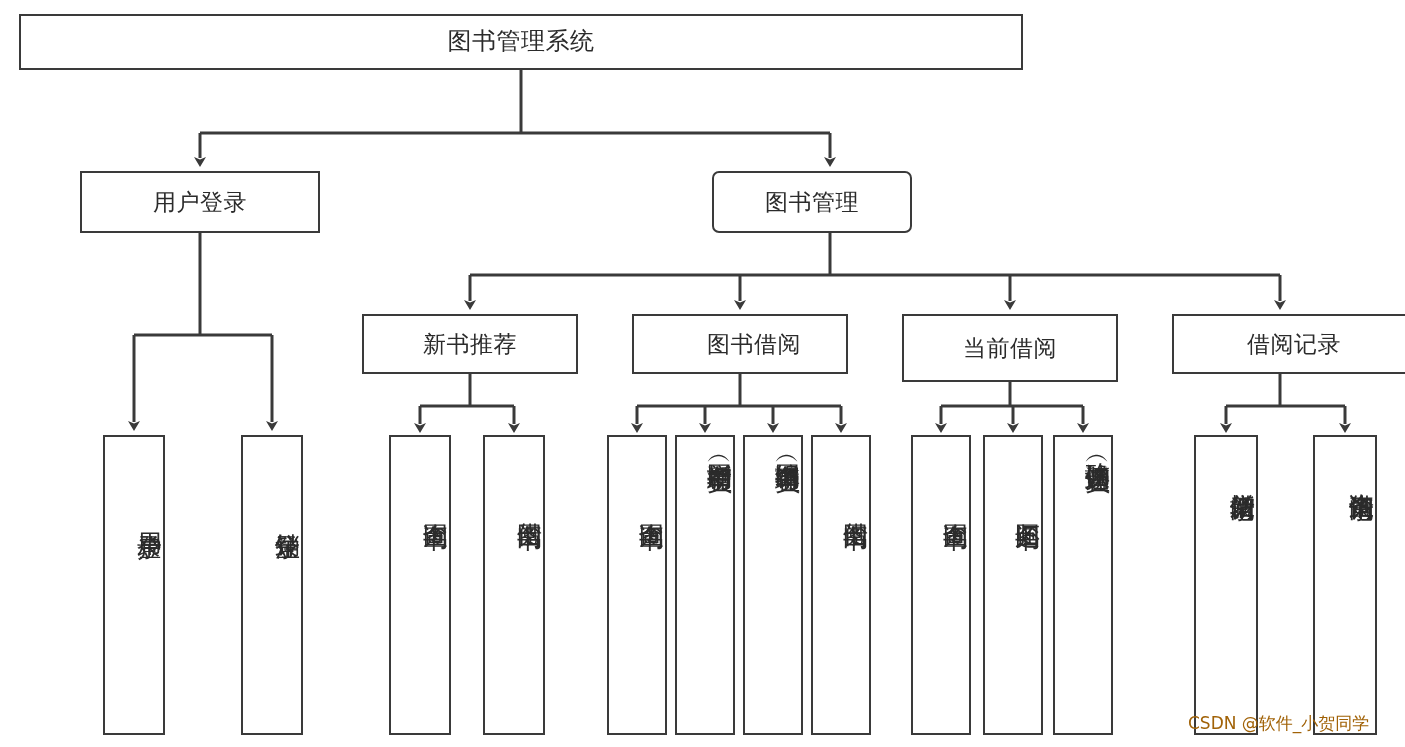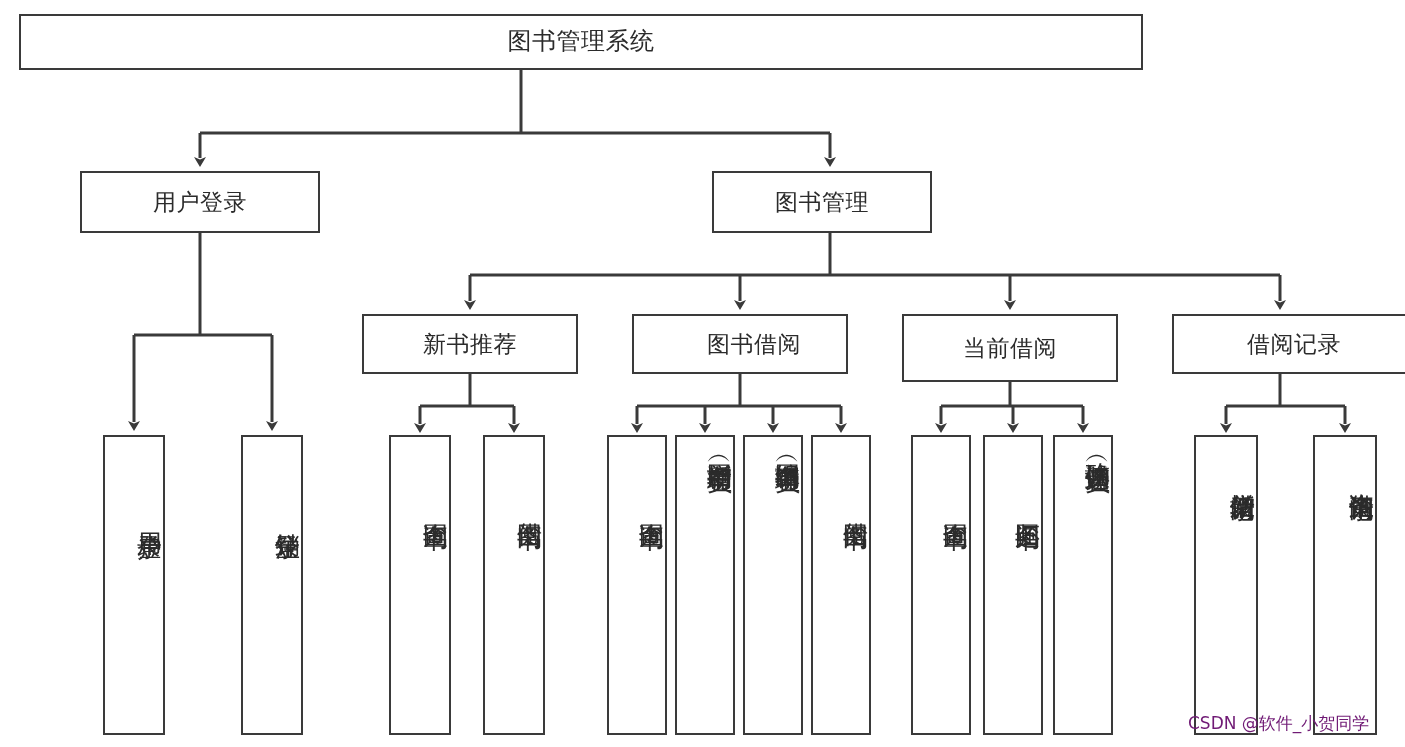--- a/index.html
+++ b/index.html
@@ -56,21 +56,21 @@
     width: 100%;
     display: block;
     height: auto;
     text-align: left;
   }
   .watermark {
     position: absolute;
     left: 1188px;
     top: 712px;
     font-size: 17px;
-    color: #701a75;
+    color: #a16207;
     z-index: 5;
     white-space: nowrap;
     font-family: "DejaVu Sans", "Liberation Sans", sans-serif;
   }
 </style>
 </head>
 <body>
 
 <div id="canvas">
 
@@ -117,28 +117,28 @@
       <path d="M1013,406 L1013,424" marker-end="url(#arrow)"></path>
       <path d="M1083,406 L1083,424" marker-end="url(#arrow)"></path>
 
       <path d="M1280,374 L1280,406"></path>
       <path d="M1226,406 L1345,406"></path>
       <path d="M1226,406 L1226,424" marker-end="url(#arrow)"></path>
       <path d="M1345,406 L1345,424" marker-end="url(#arrow)"></path>
     </g>
   </svg>
 
-  <div class="node root horiz" style="left:19px;top:14px;width:1124px;height:56px;">
+  <div class="node root horiz" style="left:19px;top:14px;width:1004px;height:56px;">
     <span class="label">图书管理系统</span>
   </div>
 
   <div class="node horiz" style="left:80px;top:171px;width:240px;height:62px;">
     <span class="label">用户登录</span>
   </div>
-  <div class="node horiz" style="left:712px;top:171px;width:220px;height:62px;">
+  <div class="node horiz" style="left:712px;top:171px;width:200px;height:62px;border-radius:7px;">
     <span class="label">图书管理</span>
   </div>
 
   <div class="node horiz" style="left:362px;top:314px;width:216px;height:60px;">
     <span class="label">新书推荐</span>
   </div>
   <div class="node horiz" style="left:632px;top:314px;width:216px;height:60px;padding-left:28px;">
     <span class="label">图书借阅</span>
   </div>
   <div class="node horiz" style="left:902px;top:314px;width:216px;height:68px;">

